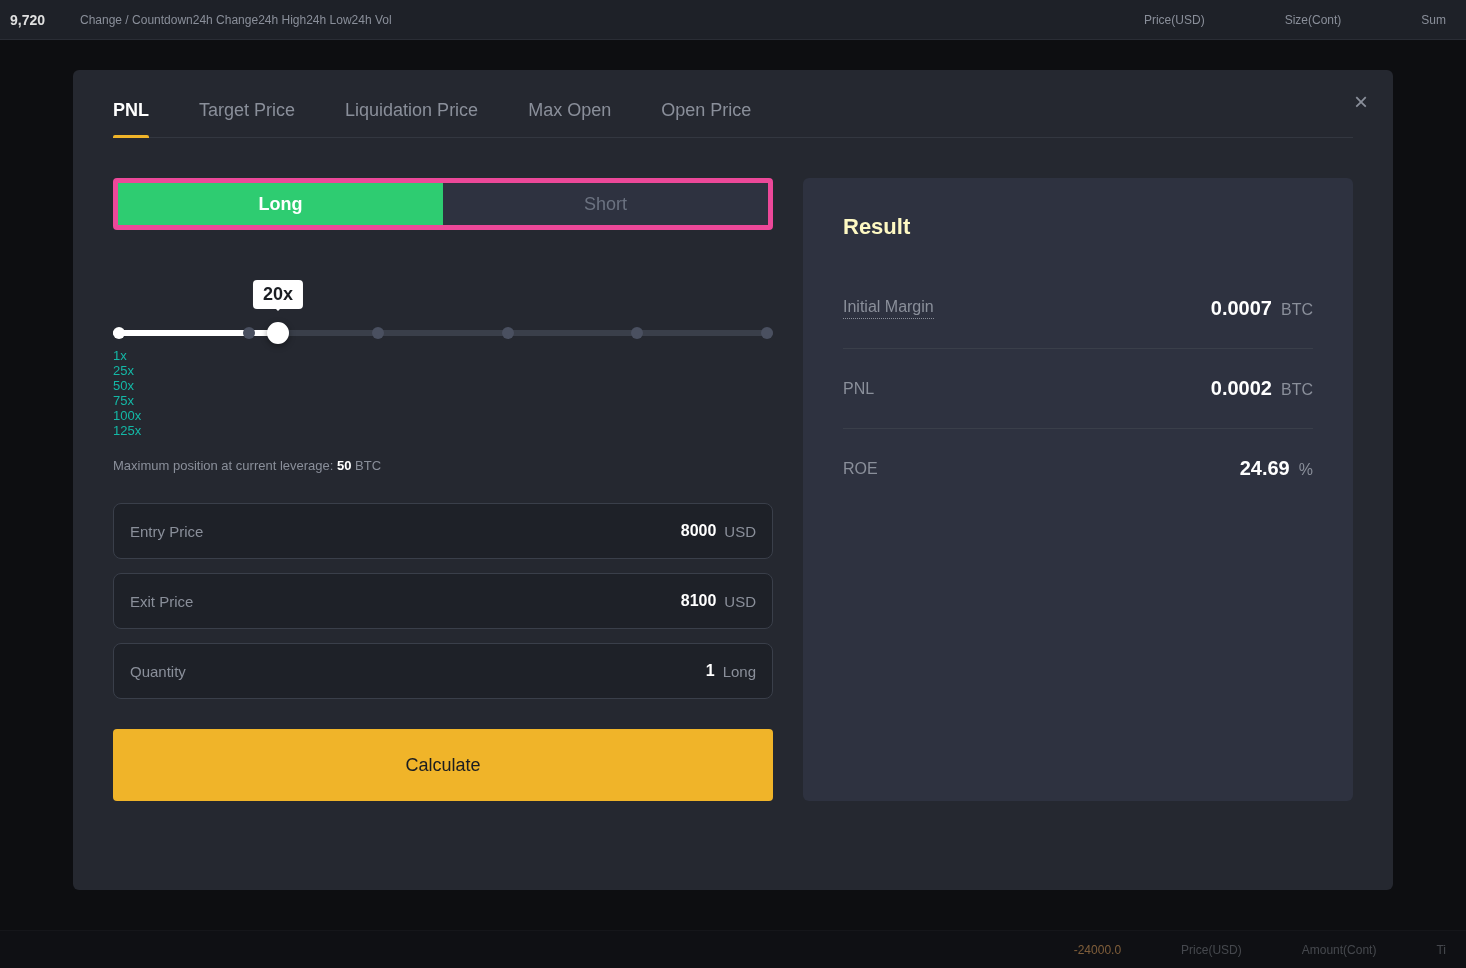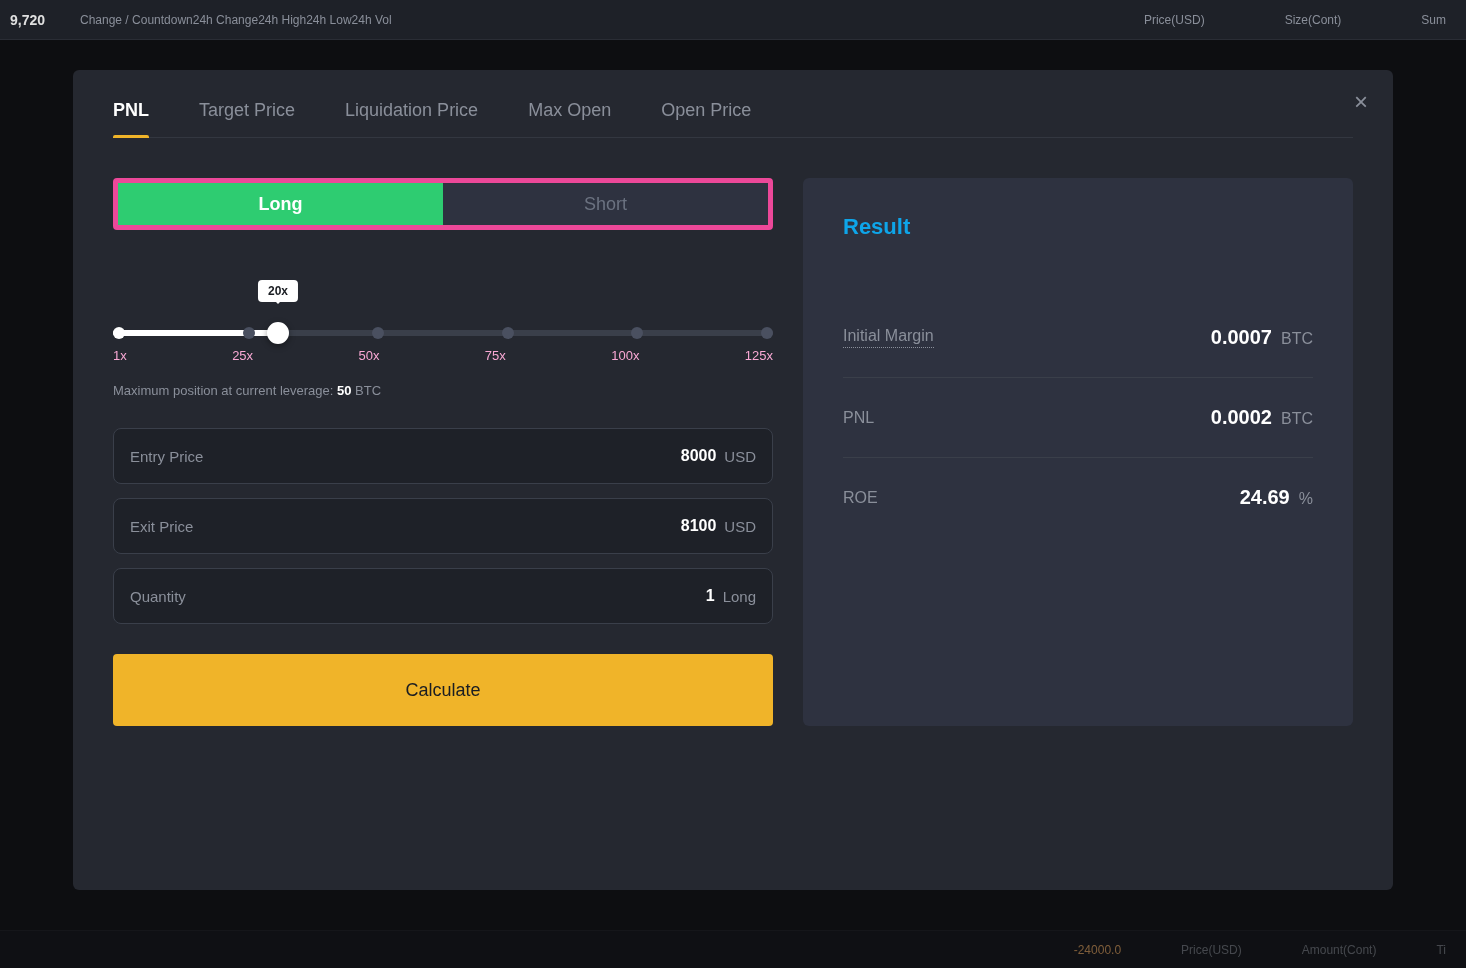--- a/index.html
+++ b/index.html
@@ -174,21 +174,21 @@
 
     
     .leverage-badge {
       position: absolute;
       top: 0;
       left: 165px;
       background: #fff;
       color: #1a1d22;
       border-radius: 4px;
       padding: 4px 10px;
-      font-size: 12px;
+      font-size: 18px;
       font-weight: 600;
       transform: translateX(-50%);
     }
     .leverage-badge::after {
       content: '';
       position: absolute;
       bottom: -6px;
       left: 50%;
       transform: translateX(-50%);
       border: 4px solid transparent;
@@ -240,23 +240,24 @@
       border-radius: 50%;
     }
     .slider-tick.passed {
       background: #fff;
     }
 
     
     .slider-labels {
       display: flex;
       justify-content: space-between;
-      color: #f9a8d4;
+      color: #14b8a6;
       font-size: 13px;
       margin-top: 4px;
+      flex-direction: column;
     }
 
     
     .max-position {
       color: #8a8f9a;
       font-size: 13px;
       margin-bottom: 30px;
     }
     .max-position strong {
       color: #fff;
@@ -307,22 +308,22 @@
     
     .right-panel {
       flex: 1;
       background: #2e3240;
       border-radius: 6px;
       padding: 36px 40px;
     }
     .result-title {
       font-size: 22px;
       font-weight: 700;
-      color: #0ea5e9;
-      margin-bottom: 58px;
+      color: #fef9c3;
+      margin-bottom: 29px;
     }
 
     
     .result-row {
       display: flex;
       justify-content: space-between;
       align-items: center;
       padding: 28px 0;
       border-bottom: 1px solid #3a3f4a;
     }

